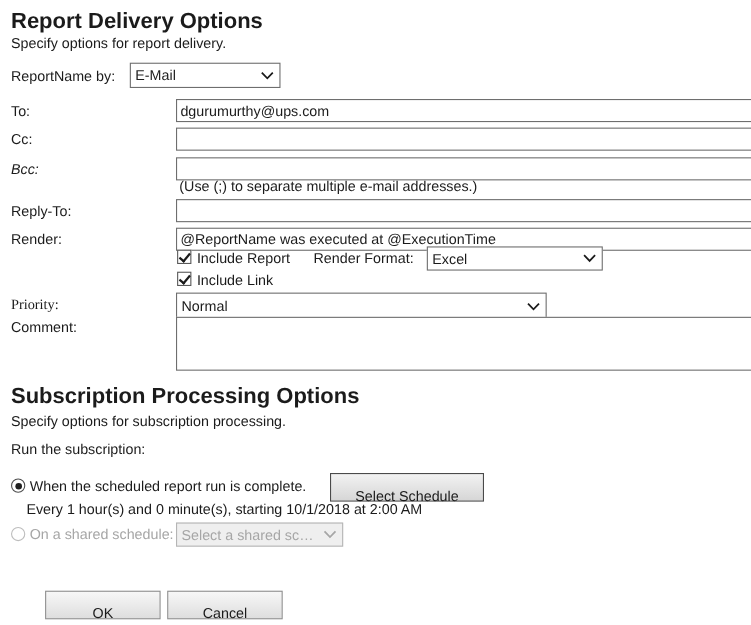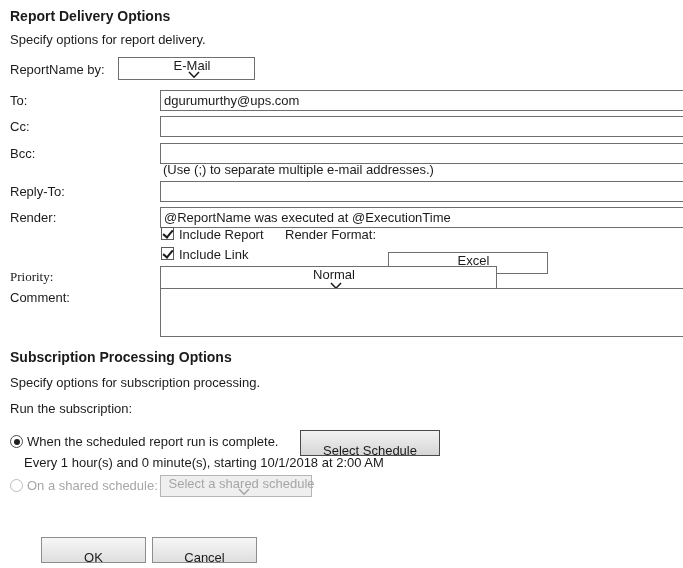--- a/index.html
+++ b/index.html
@@ -2,39 +2,39 @@
 <html><head>
 <meta charset="utf-8">
 <style>
   html,body { margin:0; padding:0; background:#fff; }
   .screen {
     position:relative; width:683px; height:568px; background:#ffffff;
     overflow:hidden; font-family:"Liberation Sans","DejaVu Sans",sans-serif;
     font-size:13px; color:#1b1b1b;
   }
   .abs { position:absolute; white-space:nowrap; }
-  .h1 { font-weight:bold; font-size:14px; }
+  .h1 { font-weight:bold; font-size:20px; }
   .muted { color:#a6a6a6; }
 
   .txt-input {
     position:absolute; box-sizing:border-box; height:21px; width:530px; left:160px;
     border:1px solid #6e6e6e; background:#fff; padding:0 3px;
     font-family:"Liberation Sans","DejaVu Sans",sans-serif; font-size:13px; color:#1b1b1b;
     outline:none;
   }
   .comment-area {
     position:absolute; box-sizing:border-box; left:160px; top:288px; width:530px; height:49px;
     border:1px solid #6e6e6e; resize:none; outline:none;
     font-family:"Liberation Sans","DejaVu Sans",sans-serif; font-size:13px;
   }
 
   .sel {
     position:absolute; box-sizing:border-box; border:1px solid #6e6e6e; background:#fff;
     display:flex; align-items:center; justify-content:space-between;
-    padding:0 5px 0 16px; cursor:default; color:#1b1b1b;flex-direction:column;
+    padding:0 5px 0 4px; cursor:default; color:#1b1b1b;
   }
   .sel-text { overflow:hidden; text-overflow:ellipsis; white-space:nowrap; }
   .sel-arrow { display:flex; align-items:center; flex:0 0 auto; margin-left:4px; }
   .sel.disabled { background:#efefef; border-color:#b5b5b5; color:#a6a6a6; }
 
   .checkbox {
     position:absolute; width:13px; height:13px; box-sizing:border-box;
     border:1px solid #595959; background:#fff; cursor:pointer;
   }
   .checkbox.checked::after {
@@ -78,35 +78,35 @@
         </svg>
     </span>
   </div>
 
   <div class="abs" style="left:10px; top:93px;">To:</div>
   <input class="txt-input" style="top: 90px;" value="dgurumurthy@ups.com">
 
   <div class="abs" style="left:10px; top:119px;">Cc:</div>
   <input class="txt-input" style="top: 116px;" value="">
 
-  <div class="abs" style="left:10px; top:146px;">Bcc:</div>
+  <div class="abs" style="left:10px; top:146px;font-style:italic;">Bcc:</div>
   <input class="txt-input" style="top: 143px;" value="">
 
   <div class="abs" style="left:163px; top:162px;">(Use (;) to separate multiple e-mail addresses.)</div>
 
   <div class="abs" style="left:10px; top:184px;">Reply-To:</div>
   <input class="txt-input" style="top: 181px;" value="">
 
   <div class="abs" style="left:10px; top:210px;">Render:</div>
   <input class="txt-input" style="top: 207px;" value="@ReportName was executed at @ExecutionTime">
 
   <span class="checkbox checked" style="left:161px; top:227px;"></span>
   <div class="abs" style="left:179px; top:227px;">Include Report</div>
   <div class="abs" style="left:285px; top:227px;">Render Format:</div>
-  <div class="sel" style="left:388px; top:224px; width:160px; height:22px;margin-top:28px;">
+  <div class="sel" style="left:388px; top:224px; width:160px; height:22px;">
     <span class="sel-text">Excel</span>
     <span class="sel-arrow">
       <svg width="12" height="8" viewBox="0 0 12 8">
           <path d="M1 1 L6 6.2 L11 1" fill="none" stroke="currentColor" stroke-width="1.6"></path>
         </svg>
     </span>
   </div>
 
   <span class="checkbox checked" style="left:161px; top:247px;"></span>
   <div class="abs" style="left:179px; top:247px;">Include Link</div>

